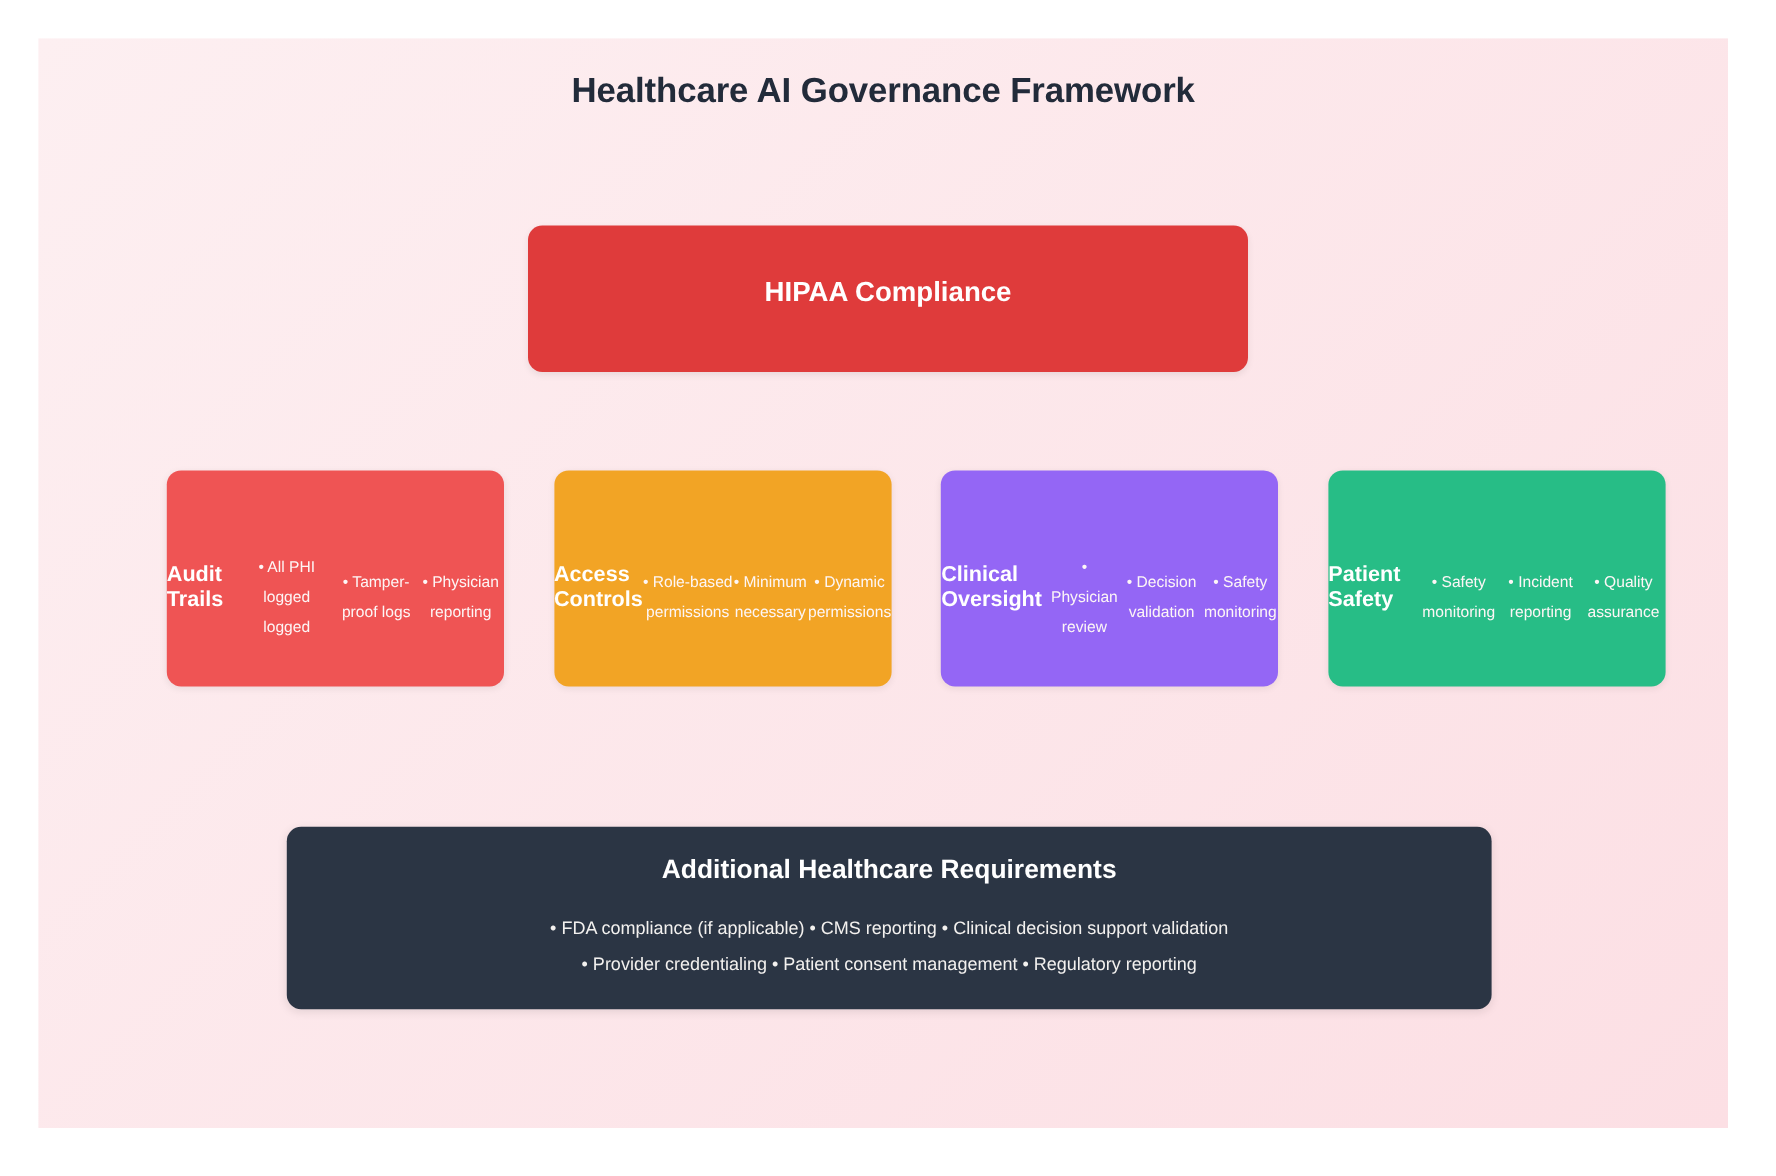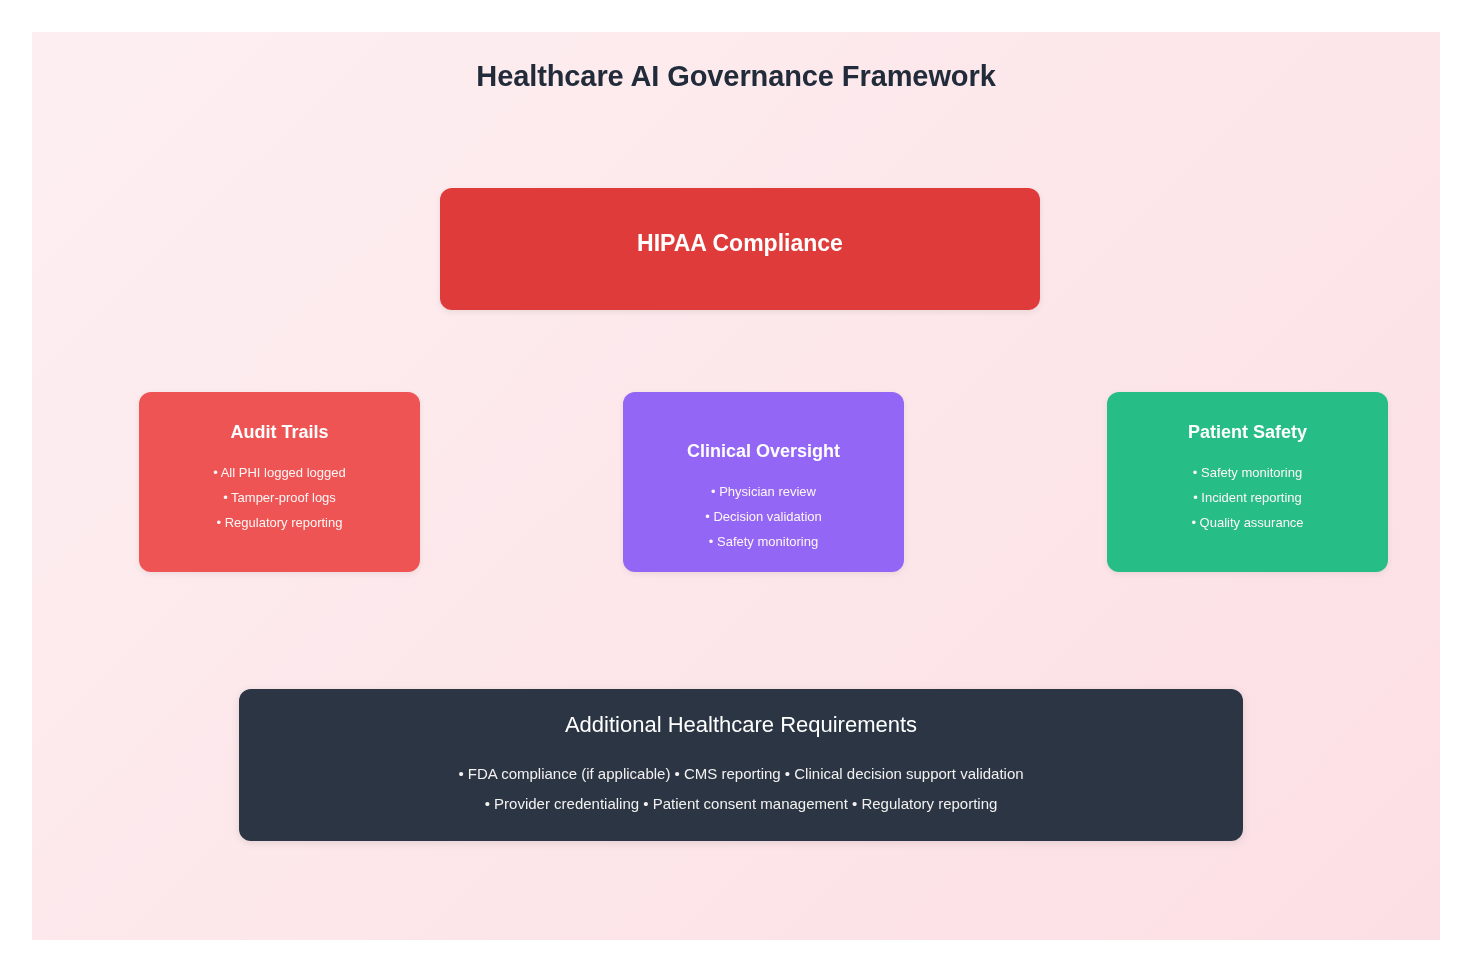--- a/index.html
+++ b/index.html
@@ -76,21 +76,21 @@
     height: 180px;
     display: flex;
     justify-content: space-between;
   }
   .pillar {
     width: 281px;
     height: 180px;
     border-radius: 12px;
     padding-top: 30px;
     display: flex;
-    flex-direction: column;
+    flex-direction: row;
     align-items: center;
     box-shadow: 0 2px 6px rgba(0,0,0,0.07);
   }
   .pillar .p-title {
     font-size: 18px;
     font-weight: bold;
     color: #ffffff;
     margin-bottom: 17px;
   }
   .pillar .p-item {
@@ -110,21 +110,21 @@
     border-radius: 12px;
     background: #2b3544;
     display: flex;
     flex-direction: column;
     align-items: center;
     justify-content: center;
     box-shadow: 0 2px 8px rgba(0,0,0,0.10);
   }
   .footer-box .f-title {
     font-size: 22px;
-    font-weight: normal;
+    font-weight: bold;
     color: #ffffff;
     margin-bottom: 21px;
   }
   .footer-box .f-line {
     font-size: 15px;
     color: #f3f1ef;
     line-height: 30px;
     text-align: center;
   }
 </style>
@@ -139,23 +139,29 @@
     <div class="top-box" style="background: rgb(223, 59, 59); text-align: center;">
       <div class="t-title">HIPAA Compliance</div>
     </div>
 
     <div class="pillars">
 
       <div class="pillar" style="background: rgb(239, 84, 84);">
         <div class="p-title">Audit Trails</div>
         <div class="p-item">• All PHI logged logged</div>
         <div class="p-item">• Tamper-proof logs</div>
-        <div class="p-item">• Regulatory reporting</div>
+        <div class="p-item">• Physician reporting</div>
       </div>
 
+      <div class="pillar" style="background: rgb(242, 164, 37);">
+        <div class="p-title">Access Controls</div>
+        <div class="p-item">• Role-based permissions</div>
+        <div class="p-item">• Minimum necessary</div>
+        <div class="p-item">• Dynamic permissions</div>
+      </div>
 
       <div class="pillar" style="background: rgb(148, 102, 245); justify-content: center;">
         <div class="p-title">Clinical Oversight</div>
         <div class="p-item">• Physician review</div>
         <div class="p-item">• Decision validation</div>
         <div class="p-item">• Safety monitoring</div>
       </div>
 
       <div class="pillar" style="background: rgb(39, 189, 134);">
         <div class="p-title">Patient Safety</div>

